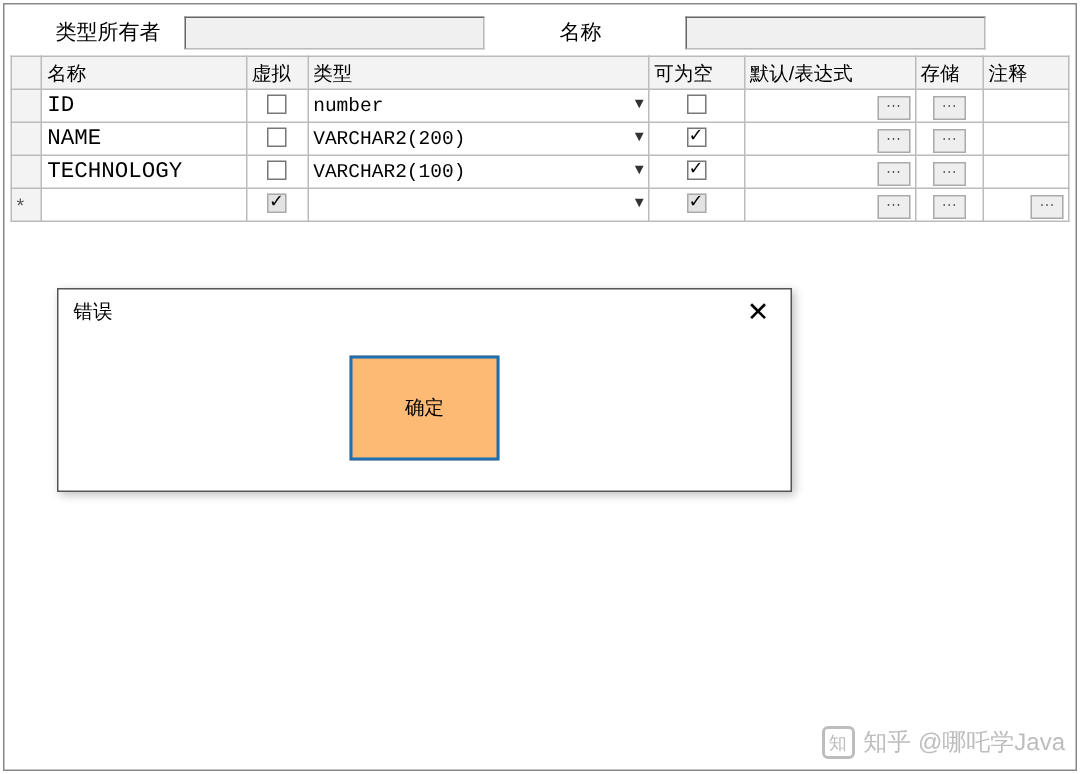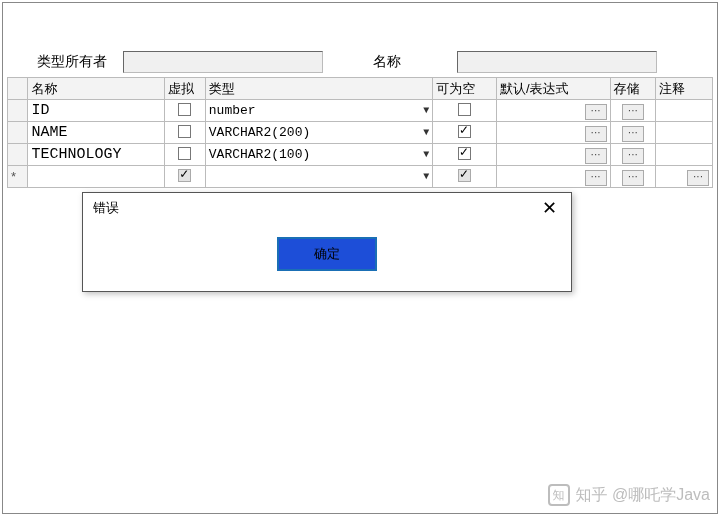--- a/index.html
+++ b/index.html
@@ -19,21 +19,20 @@
     margin: 2px;
     padding: 4px 4px 150px 4px;
     background: #fff;
     height: 512px;
   }
   .top-fields {
     display: flex;
     align-items: center;
     gap: 16px;
     padding: 4px 30px;
-    margin-top: 40px;
   }
   .top-fields label {
     font-size: 14px;
   }
   .top-fields input {
     border: 1px inset #bbb;
     background: #f0f0f0;
     height: 22px;
     padding: 0 4px;
     font-family: inherit;
@@ -113,21 +112,20 @@
 
   
   .dialog {
     position: absolute;
     left: 38px;
     top: 192px;
     width: 490px;
     background: #fff;
     border: 1px solid #555;
     box-shadow: 2px 2px 6px rgba(0,0,0,.25);
-    margin-left: 44px;
   }
   .titlebar {
     display: flex;
     justify-content: space-between;
     align-items: center;
     padding: 6px 8px 6px 10px;
     font-size: 13px;
   }
   .close-x {
     font-size: 18px;
@@ -167,23 +165,23 @@
   .msg { font-size: 13px; line-height: 1.5; }
   .msg .line1 { margin-bottom: 14px; }
   .dlg-buttons {
     display: flex;
     gap: 20px;
     justify-content: center;
     padding: 14px 0 20px 0;
   }
   .btn {
     min-width: 100px;
-    padding: 6px 18px;
+    padding: 24px 18px;
     border: 1px solid #888;
-    background: #1d4ed8;
+    background: #fdba74;
     font-family: inherit;
     font-size: 13px;
   }
   .btn.primary { border: 2px solid #1a6fb5; }
   .btn .ul { text-decoration: underline; }
 
   .watermark {
     position: absolute;
     right: 10px;
     bottom: 10px;

